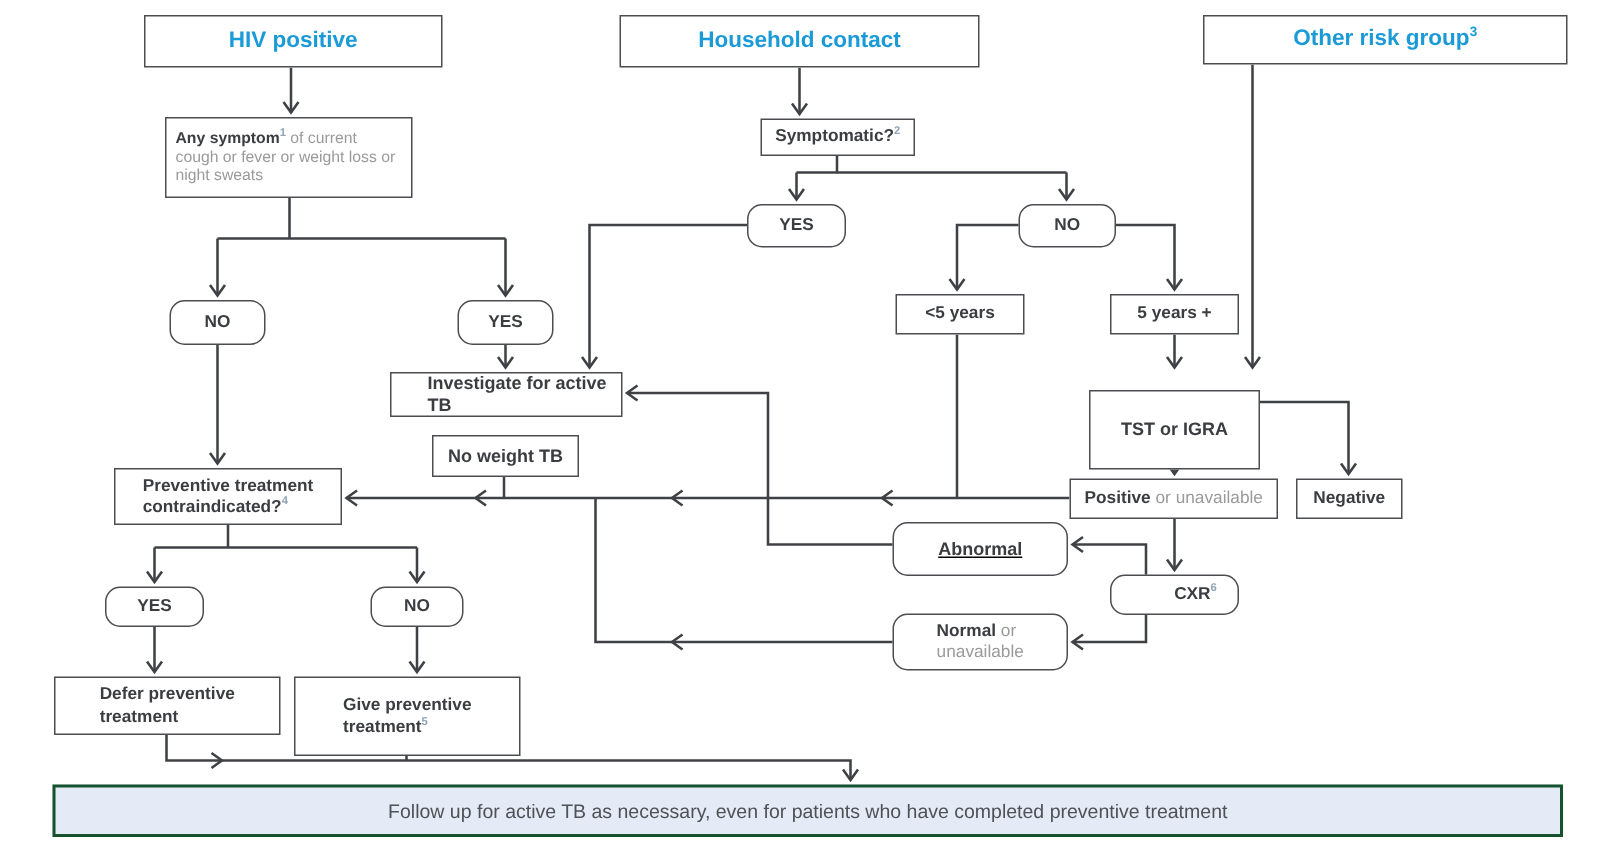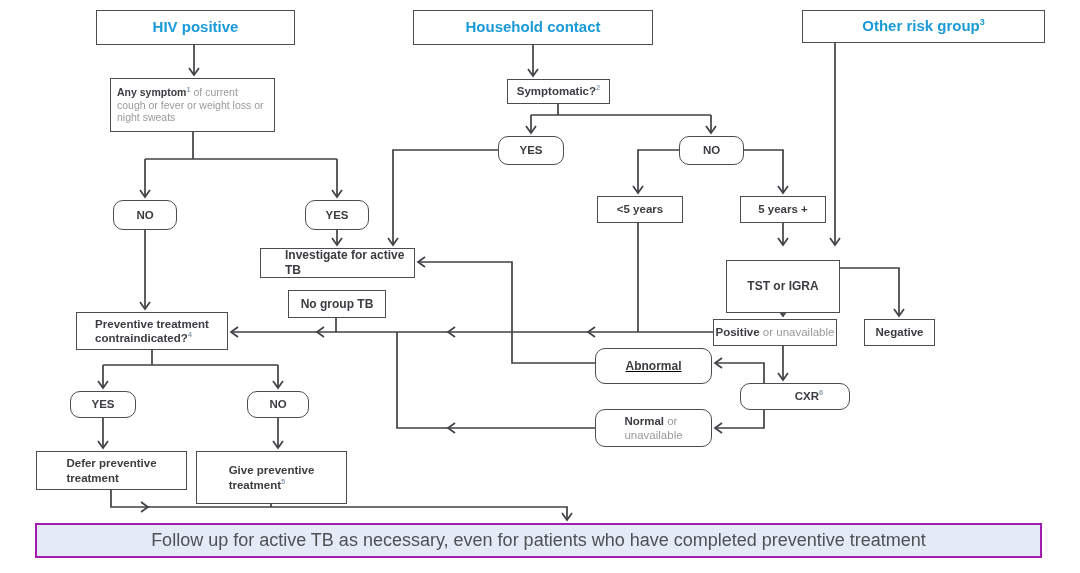--- a/index.html
+++ b/index.html
@@ -12,22 +12,22 @@
   .round{border-radius:10px;}
   .hdr{font-weight:bold;font-size:15px;color:#1a9ad6;}
   .b{font-weight:bold;color:#3b3d41;}
   .g{color:#9a9a9a;font-weight:normal;}
   .t11{font-size:11.5px;}
   .t10{font-size:10.5px;}
   .t12{font-size:12px;}
   sup{font-size:7.5px;color:#8fa3b8;font-weight:bold;line-height:0;}
   .hdr sup{color:#1a9ad6;font-size:9px;}
   .footer{position:absolute;left:35px;top:523px;width:1007px;height:35px;background:#e4eaf6;
-          border:2px solid #a21caf;box-sizing:border-box;display:flex;align-items:center;justify-content:center;
-          font-size:18px;color:#4e5155;}
+          border:2px solid #14532d;box-sizing:border-box;display:flex;align-items:center;justify-content:center;
+          font-size:13px;color:#4e5155;}
 </style>
 </head>
 <body>
 
 <div class="stage">
 
   <svg class="wires" viewBox="0 0 1080 573">
 
     <path d="M194 45 V75"></path>
     <polyline points="189,68 194,75 199,68"></polyline>
@@ -147,38 +147,38 @@
     <span class="b">5 years +</span>
   </div>
   <div class="box t12" style="left:726px;top:260px;width:114px;height:53px;">
     <span class="b">TST or IGRA</span>
   </div>
 
   <div class="box t12" style="left:260px;top:248px;width:155px;height:30px;padding-left:24px;">
     <span class="b">Investigate for active TB</span>
   </div>
   <div class="box t12" style="left:288px;top:290px;width:98px;height:28px;">
-    <span class="b">No group TB</span>
+    <span class="b">No weight TB</span>
   </div>
 
   <div class="box t11" style="left:76px;top:312px;width:152px;height:38px;">
     <span class="b"><span>Preventive treatment</span><br><span>contraindicated?</span><sup>4</sup></span>
   </div>
 
-  <div class="box t11" style="left:713px;top:319px;width:124px;height:27px;">
+  <div class="box t11" style="left:713px;top:319px;width:139px;height:27px;">
     <span><b class="b">Positive</b><span class="g"> or unavailable</span></span>
   </div>
   <div class="box t11" style="left:864px;top:319px;width:71px;height:27px;">
     <span class="b">Negative</span>
   </div>
 
   <div class="box round t12" style="left:595px;top:348px;width:117px;height:36px;text-decoration:underline;">
     <span class="b">Abnormal</span>
   </div>
-  <div class="box round t11" style="left:740px;top:383px;width:110px;height:27px;padding-left:28px;">
+  <div class="box round t11" style="left:740px;top:383px;width:86px;height:27px;padding-left:28px;">
     <span class="b"><span>CXR</span><sup>6</sup></span>
   </div>
   <div class="box round t11" style="left:595px;top:409px;width:117px;height:38px;">
     <span><b class="b">Normal</b><span class="g"> or</span><br><span class="g">unavailable</span></span>
   </div>
 
   <div class="box round t11" style="left:70px;top:391px;width:66px;height:27px;">
     <span class="b">YES</span>
   </div>
   <div class="box round t11" style="left:247px;top:391px;width:62px;height:27px;">

